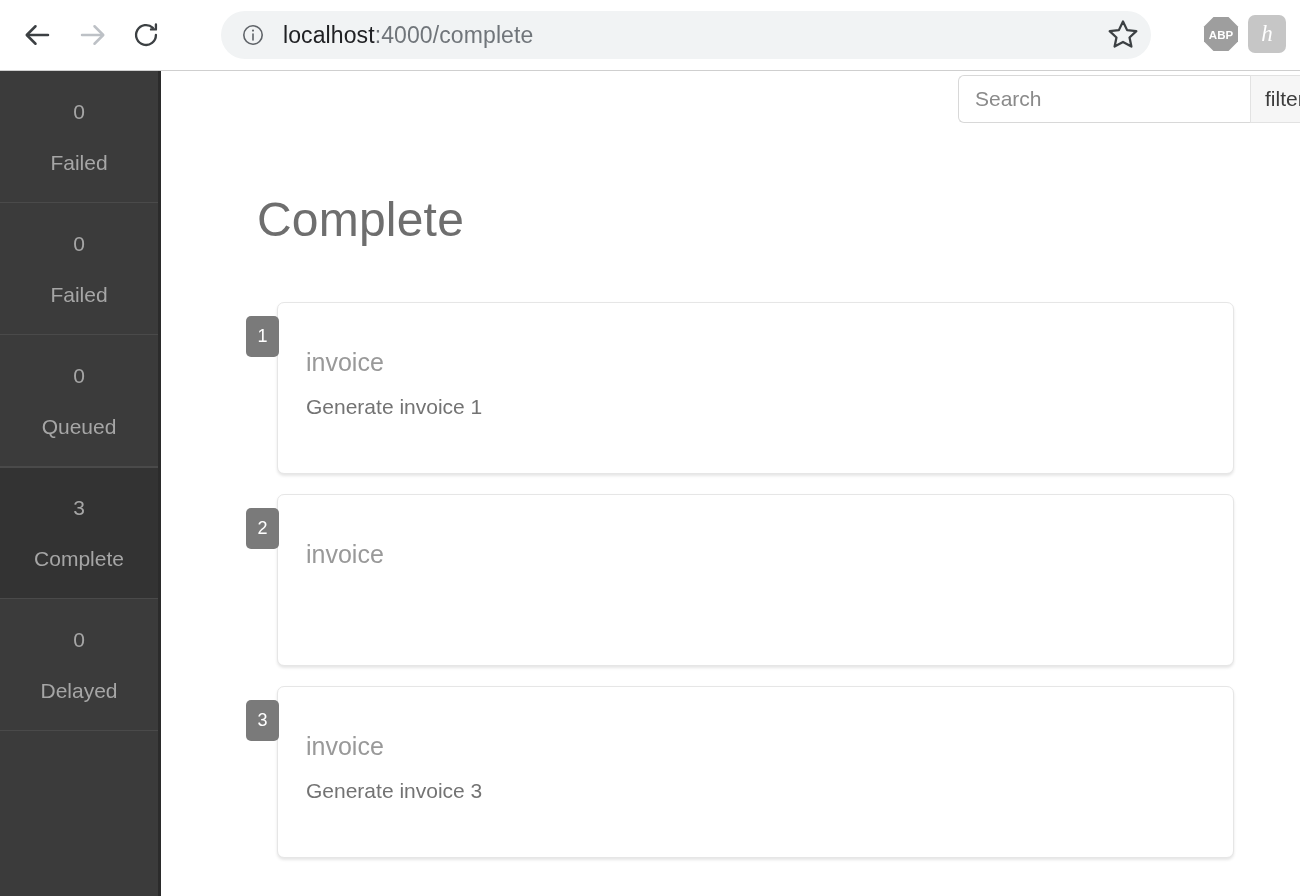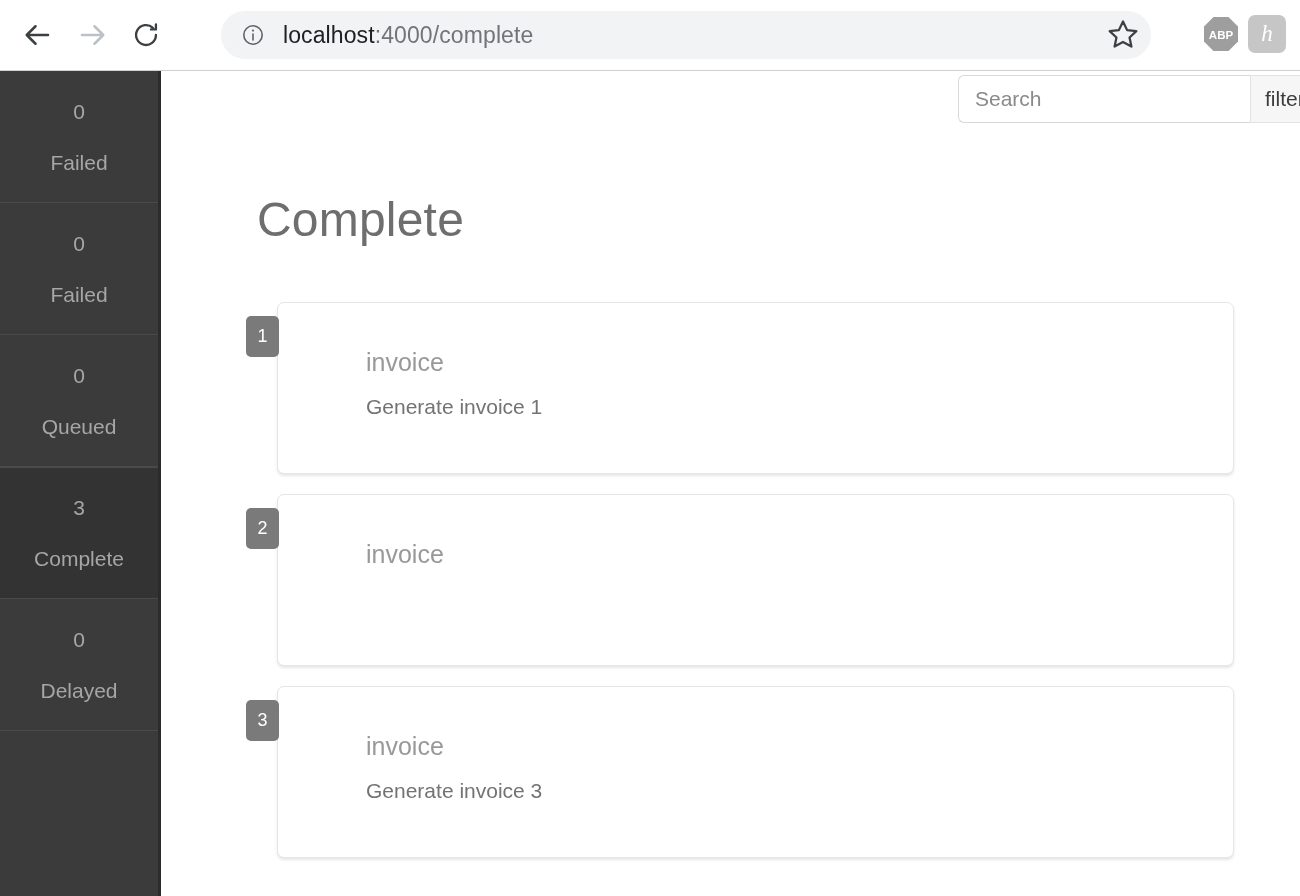--- a/index.html
+++ b/index.html
@@ -232,21 +232,21 @@
   }
 
   .job-card {
     position: relative;
     width: 957px;
     min-height: 172px;
     background: #ffffff;
     border: 1px solid #e6e6e6;
     border-radius: 7px;
     box-shadow: 0 2px 3px rgba(0,0,0,0.10);
-    padding: 47px 0 0 88px;
+    padding: 47px 0 0 28px;
     z-index: 1;
   }
 
   .job-type {
     font-size: 25px;
     color: #999999;
     line-height: 1.0;
     margin-bottom: 21px;
   }
 

